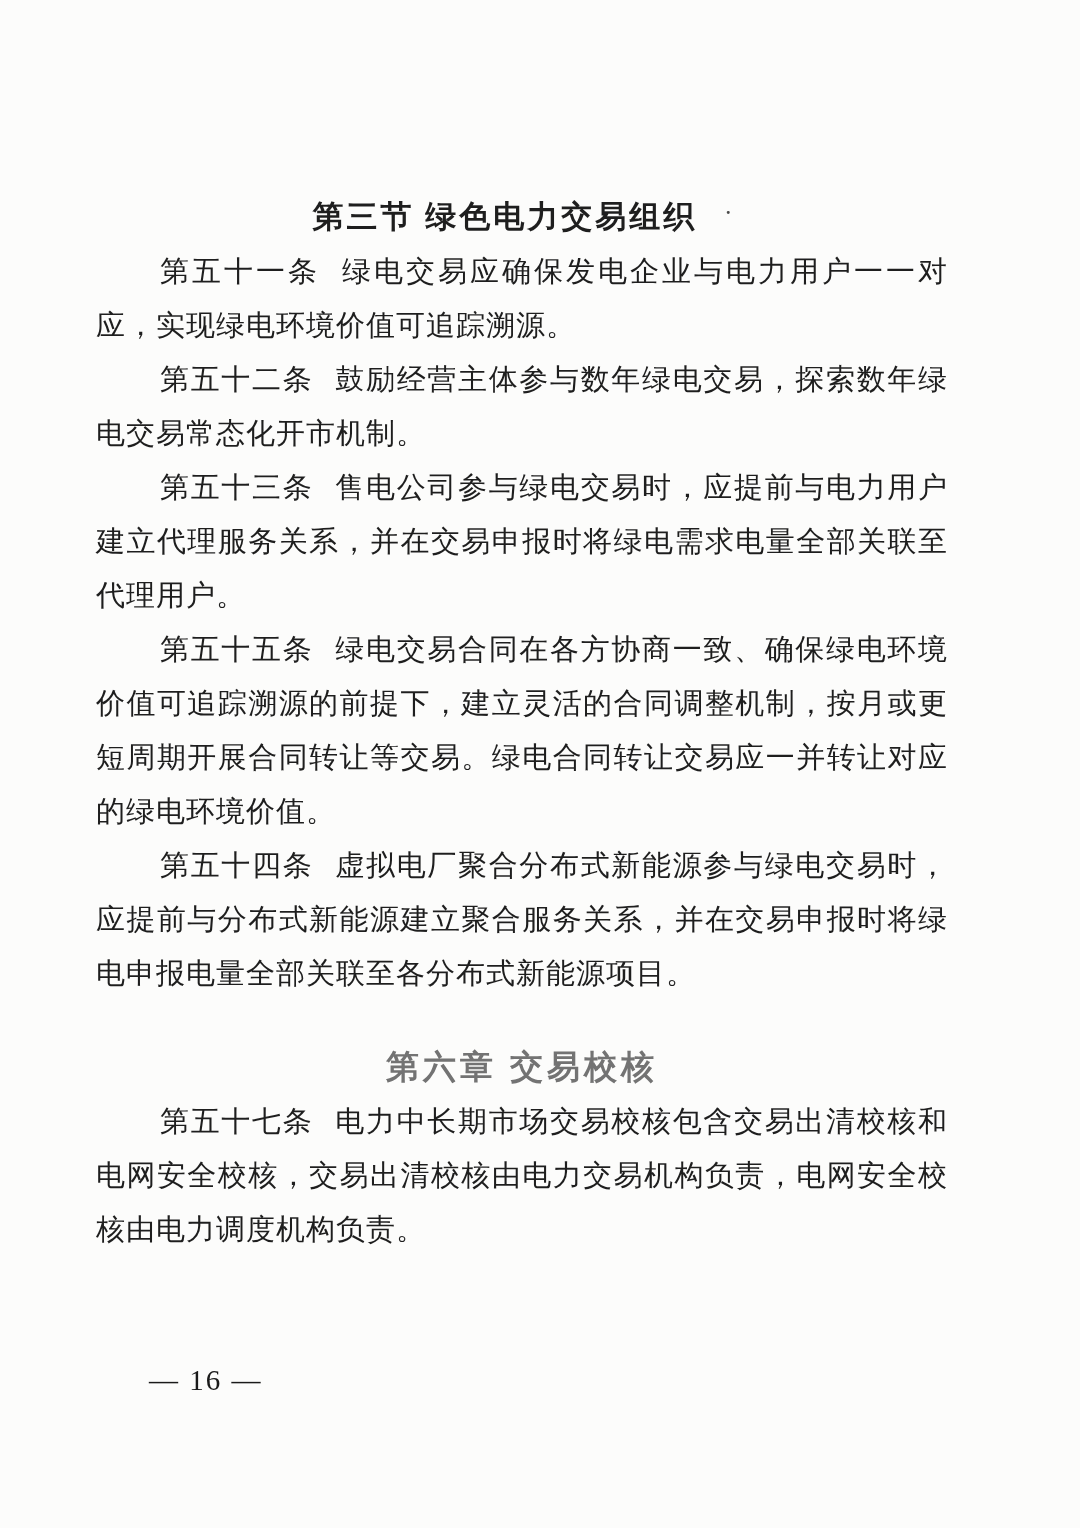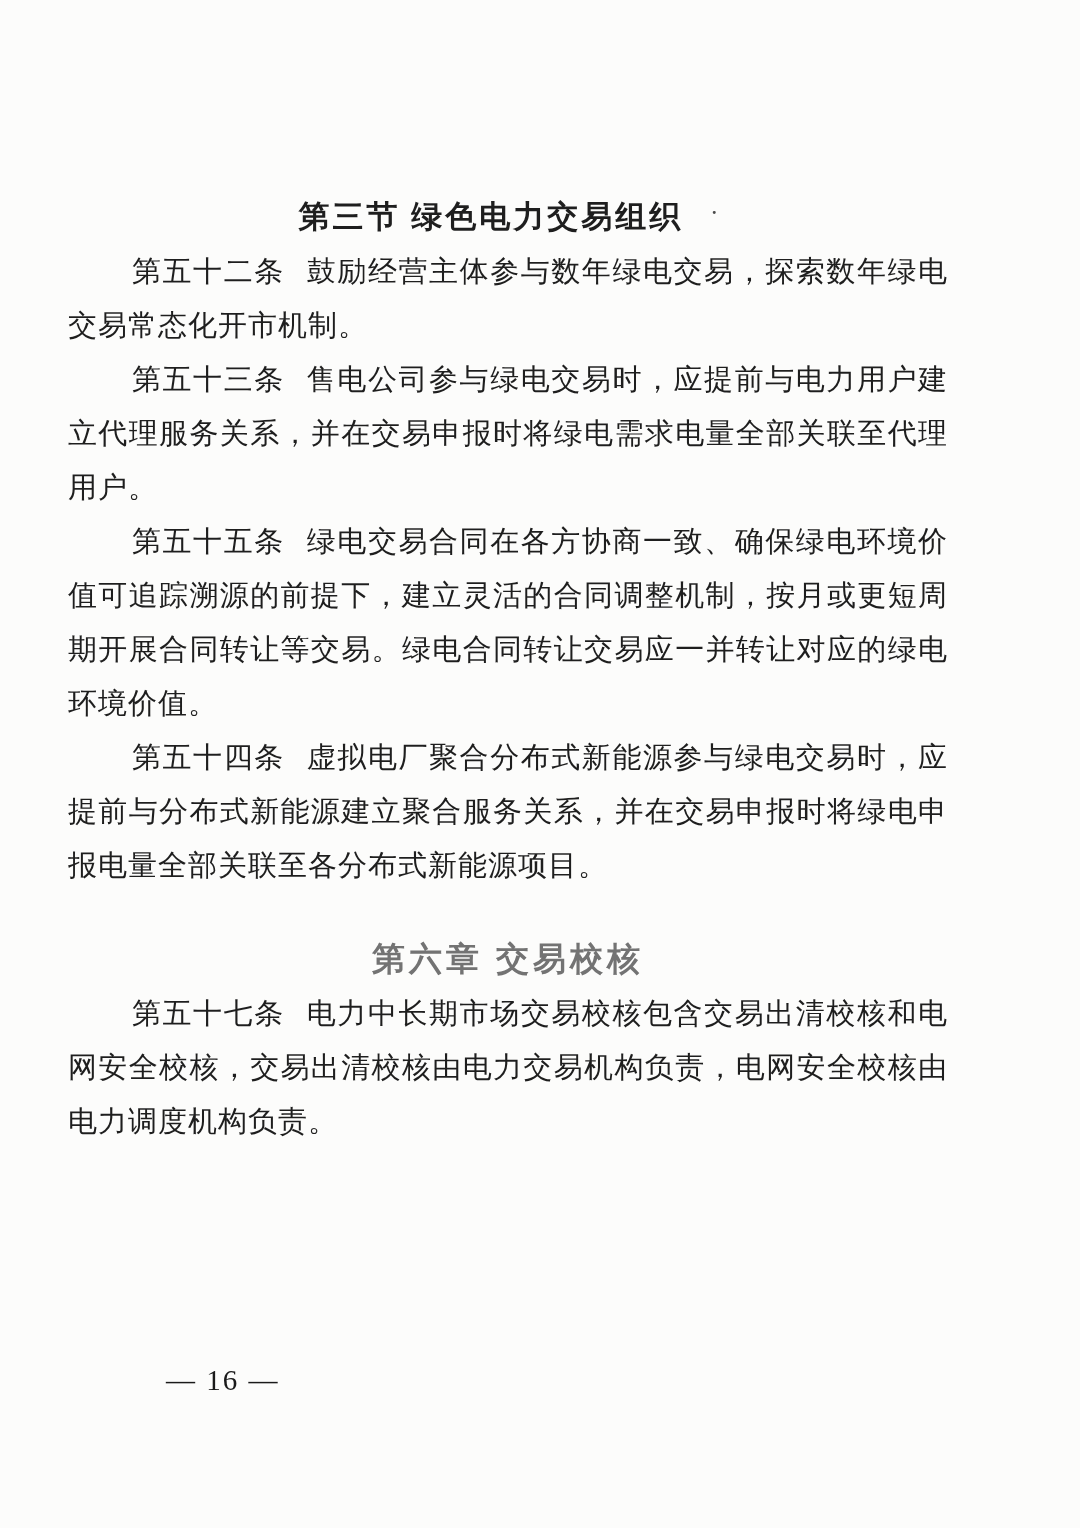--- a/index.html
+++ b/index.html
@@ -8,21 +8,21 @@
     background: #ffffff;
   }
   .page {
     position: relative;
     width: 1080px;
     height: 1528px;
     box-sizing: border-box;
     background: #fcfcfb;
     color: #1e1e1e;
     font-family: "Liberation Serif", "DejaVu Serif", serif;
-    padding: 186px 132px 0 68px;
+    padding: 186px 132px 0 96px;
     overflow: hidden;
   }
   .section-heading {
     margin: 0;
     text-align: center;
     font-size: 31px;
     font-weight: 600;
     line-height: 54px;
     letter-spacing: 3px;
     white-space: nowrap;
@@ -51,35 +51,36 @@
     text-align: center;
     font-size: 33px;
     font-weight: bold;
     line-height: 54px;
     letter-spacing: 4px;
     font-family: "Liberation Sans", "DejaVu Sans", sans-serif;
     color: #737373;
   }
   .page-footer {
     position: absolute;
-    left: 166px;
+    left: 149px;
     top: 1364px;
     font-size: 29px;
     letter-spacing: 2px;
     color: #1a1a1a;
     white-space: nowrap;
   }
 </style>
 </head>
 <body>
 
 <div class="page">
 
   <h2 class="section-heading"><span>第三节 绿色电力交易组织</span><span class="stray-dot">·</span></h2>
 
+  <p class="para"><span class="art-num">第五十一条</span><span>绿电交易应确保发电企业与电力用户一一对应，实现绿电环境价值可追踪溯源。</span></p>
 
   <p class="para"><span class="art-num">第五十二条</span><span>鼓励经营主体参与数年绿电交易，探索数年绿电交易常态化开市机制。</span></p>
 
   <p class="para"><span class="art-num">第五十三条</span><span>售电公司参与绿电交易时，应提前与电力用户建立代理服务关系，并在交易申报时将绿电需求电量全部关联至代理用户。</span></p>
 
   <p class="para"><span class="art-num">第五十五条</span><span>绿电交易合同在各方协商一致、确保绿电环境价值可追踪溯源的前提下，建立灵活的合同调整机制，按月或更短周期开展合同转让等交易。绿电合同转让交易应一并转让对应的绿电环境价值。</span></p>
 
   <p class="para"><span class="art-num">第五十四条</span><span>虚拟电厂聚合分布式新能源参与绿电交易时，应提前与分布式新能源建立聚合服务关系，并在交易申报时将绿电申报电量全部关联至各分布式新能源项目。</span></p>
 
   <h1 class="chapter-heading">第六章 交易校核</h1>

